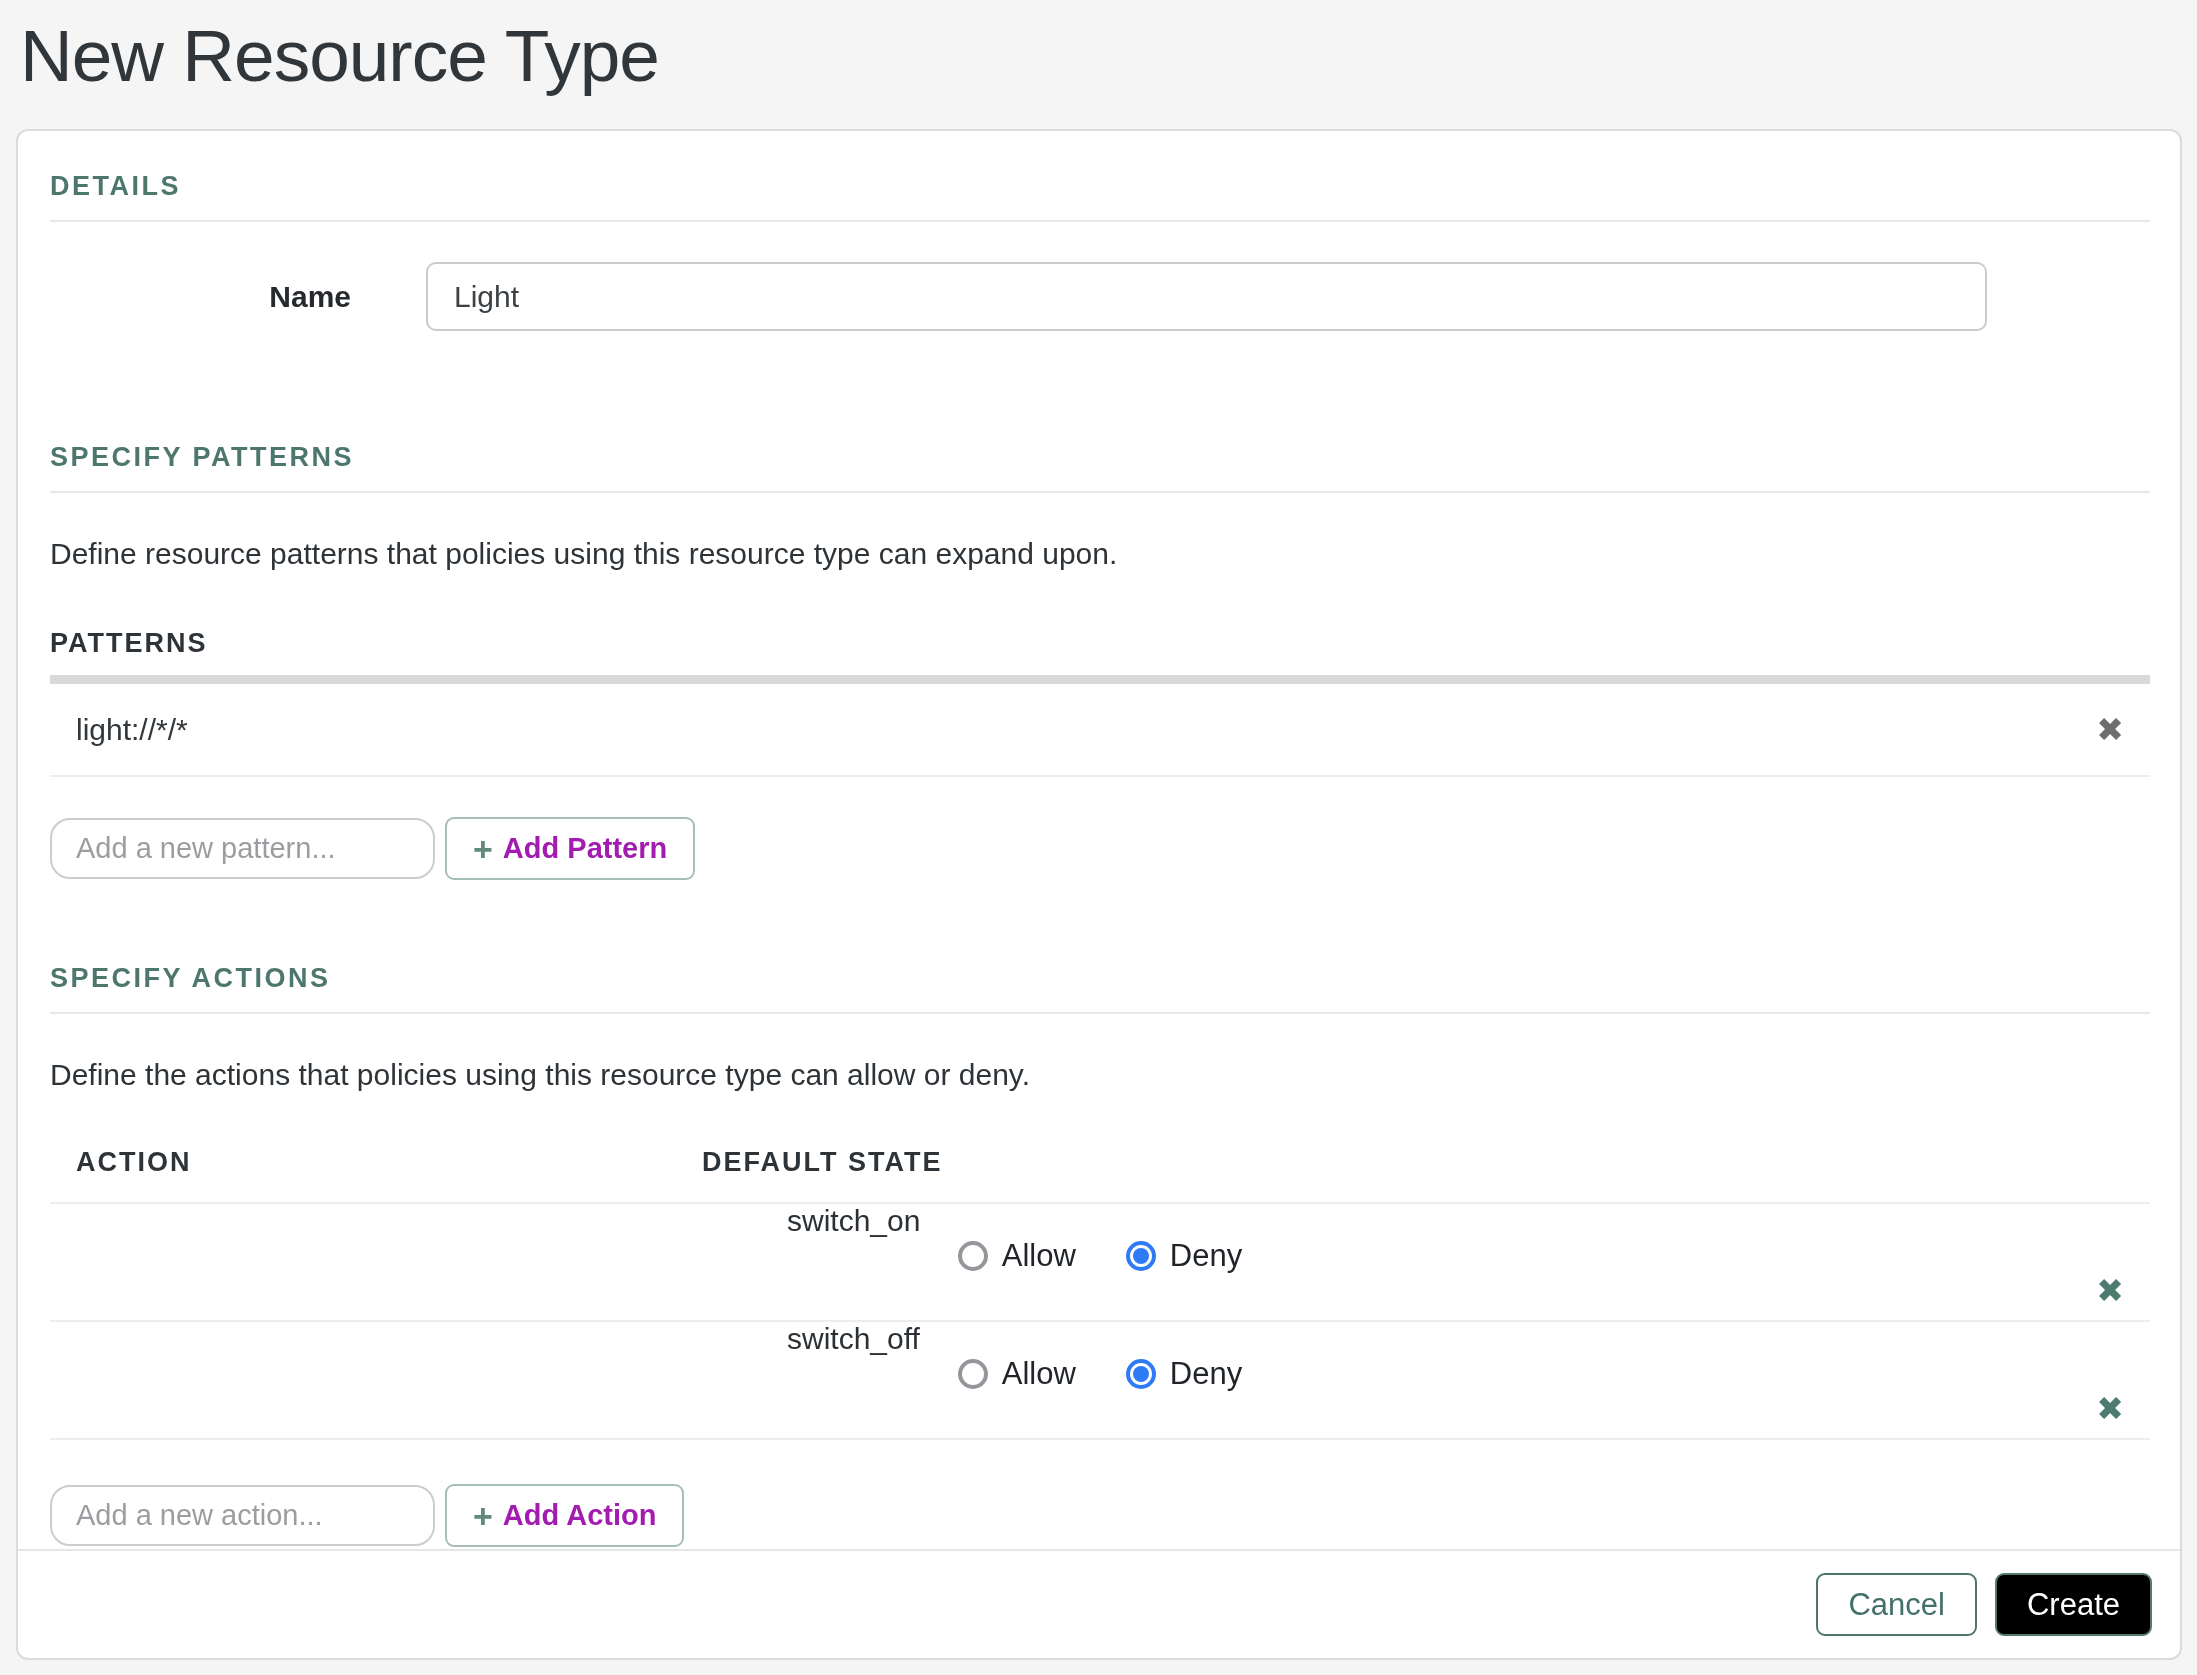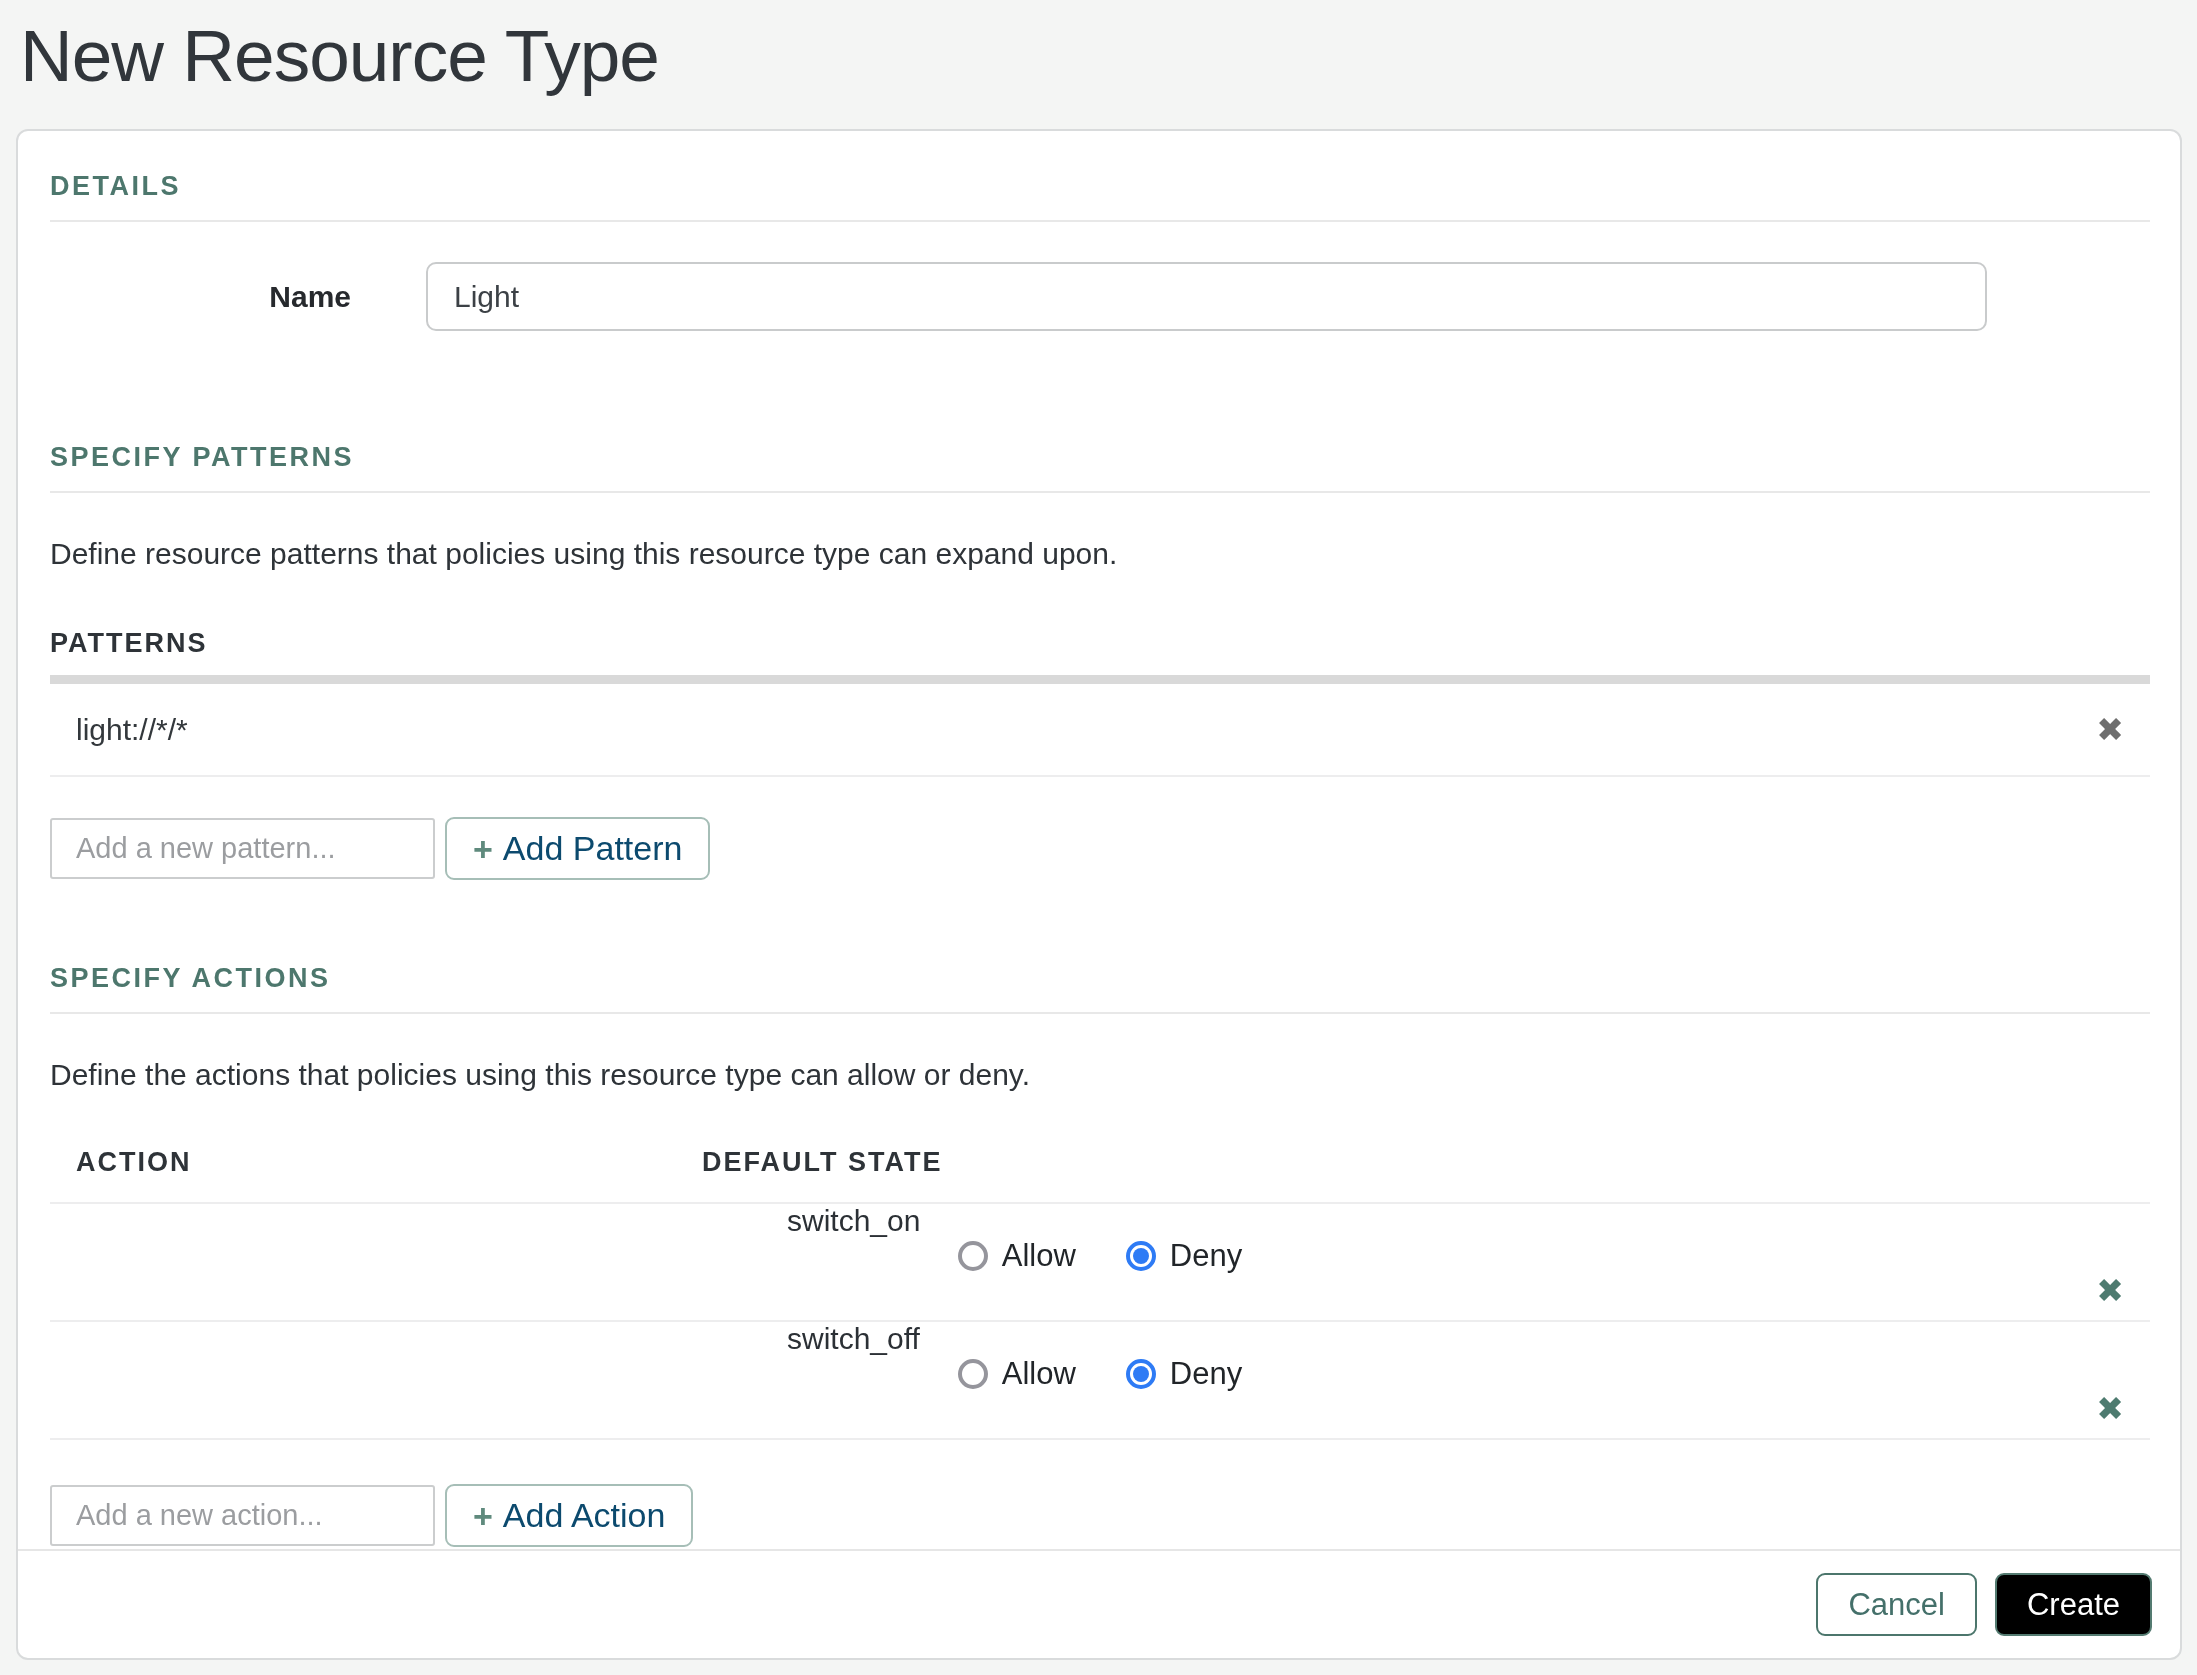--- a/index.html
+++ b/index.html
@@ -49,31 +49,31 @@
   .remove-btn {
     margin-left:auto; background:none; border:none; padding:0;
     font-size:33px; font-weight:bold; cursor:pointer; line-height:1;
     font-family:inherit;
   }
   .remove-gray { color:#6e6e6e; }
   .remove-teal { color:#4e7b70; }
 
   .add-row { display:flex; align-items:center; margin-top:40px; }
   .add-input {
-    width:333px; height:57px; border:2px solid #cbcdce; border-radius:3px;
+    width:333px; height:57px; border:2px solid #cbcdce; border-radius:20px;
     padding:0 24px; font-size:29px; color:#44494e; font-family:inherit; outline:none;
   }
   .add-input::placeholder { color:#9b9da0; }
   .add-btn {
     margin-left:10px; height:63px; padding:0 26px; background:#ffffff;
     border:2px solid #a6beb7; border-radius:9px; cursor:pointer;
     display:flex; align-items:center; gap:10px; font-family:inherit;
   }
   .add-btn .plus { color:#5f8a7d; font-weight:bold; font-size:34px; line-height:1; }
-  .add-btn .add-label { color:#0c4a6e; font-size:34px; }
+  .add-btn .add-label { color:#a21caf; font-size:29px;font-weight:bold; }
 
   
   .table-head {
     display:flex; margin-top:55px; padding:0 0 24px 26px;
     border-bottom:2px solid #ededee;
     font-size:27px; font-weight:bold; letter-spacing:2px; color:#2e3338;
   }
   .col-action { width:626px; }
   .action-row {
     display:flex; align-items:center; height:116px;

